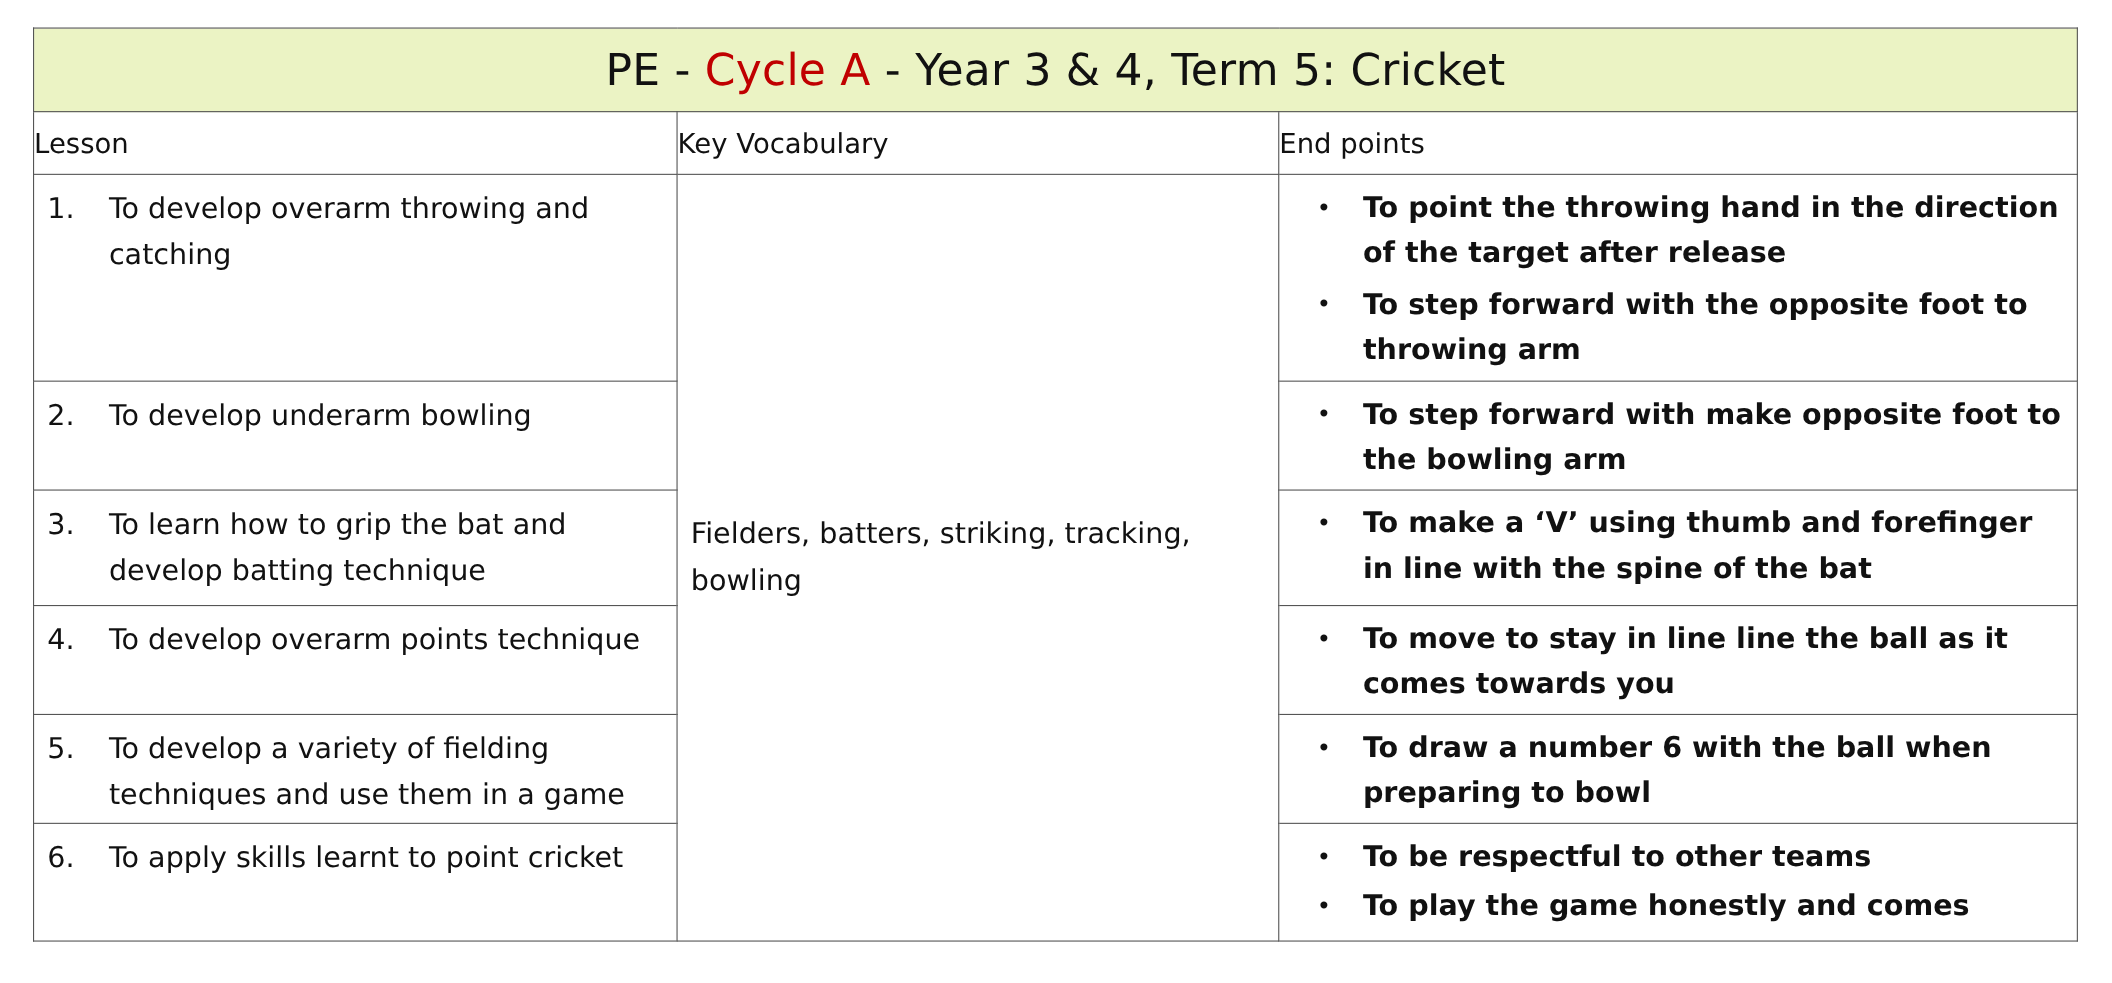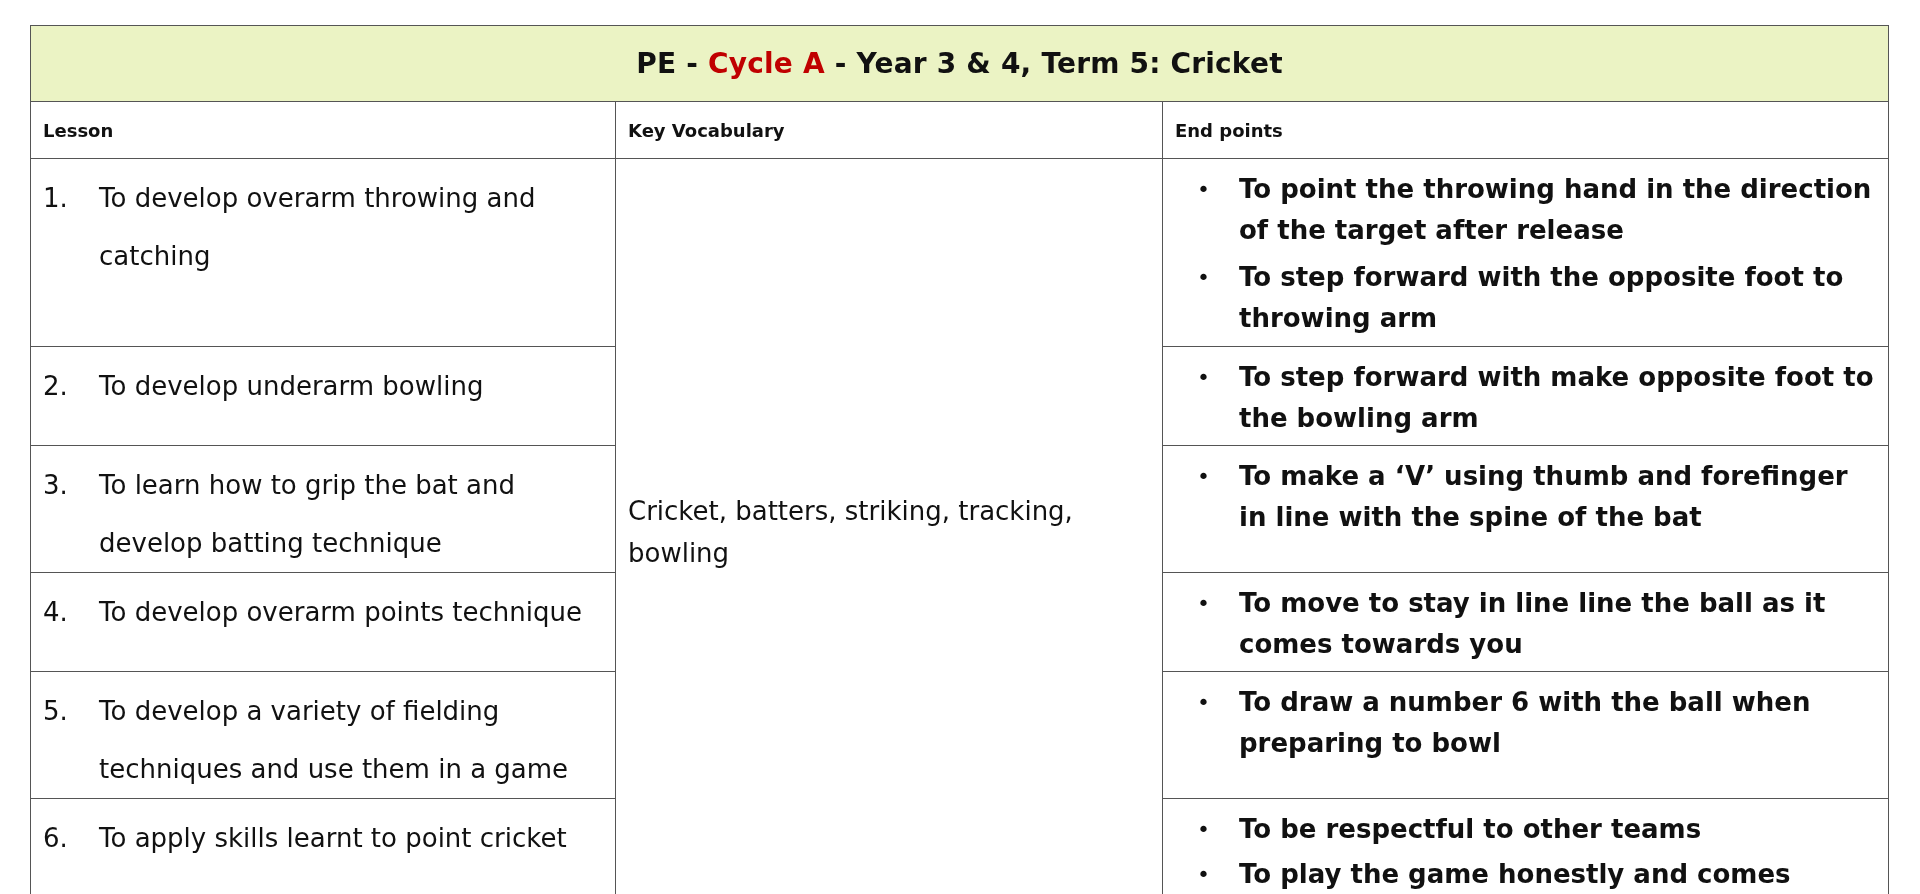--- a/index.html
+++ b/index.html
@@ -2,25 +2,25 @@
 <html><head>
 <meta charset="utf-8">
 <style>
   html, body { margin:0; padding:0; background:#ffffff; }
   body { width:1920px; height:894px; position:relative; overflow:hidden;
          font-family: "DejaVu Sans", sans-serif; color:#111; }
   .sheet { position:absolute; left:30px; top:25px; width:1858px; }
   table { border-collapse:collapse; width:1858px; table-layout:fixed; }
   td, th { border:1.5px solid #555; vertical-align:top; padding:0; }
   .title-cell { background:#ebf3c4; height:75px; text-align:center; vertical-align:middle;
-                font-size:28px; font-weight:bold; letter-spacing:0.2px; }
+                font-size:40px; font-weight:normal; letter-spacing:0.2px; }
   .title-accent { color:#c00000; }
-  .hdr { height:56px; text-align:left; vertical-align:middle; font-weight:bold;
-         font-size:18px; padding-left:12px; }
-  .lesson { font-size:26px; line-height:58px; padding:10px 12px 0 12px; }
+  .hdr { height:56px; text-align:left; vertical-align:middle; font-weight:normal;
+         font-size:25px; }
+  .lesson { font-size:26px; line-height:42px; padding:10px 12px 0 12px; }
   .lesson .num { display:inline-block; width:56px; vertical-align:top; }
   .lesson .txt { display:inline-block; width:490px; vertical-align:top; }
   .vocab { font-size:26px; line-height:42px; vertical-align:middle; padding:0 12px; }
   .ends { padding:10px 12px 0 12px; }
   .ends ul { margin:0; padding:0; list-style:none; }
   .ends li { font-size:26px; line-height:41px; display:flex; margin-bottom:6px; }
   .ends .bullet { width:64px; flex:0 0 64px; text-align:left; padding-left:22px; box-sizing:border-box; font-size:22px; }
   .ends .btxt { flex:1;font-weight:bold; }
 </style>
 </head>
@@ -38,21 +38,21 @@
       <td colspan="3" class="title-cell"><span>PE - </span><span class="title-accent">Cycle A</span><span> - Year 3 &amp; 4, Term 5: Cricket</span></td>
     </tr>
     <tr>
       <th class="hdr">Lesson</th>
       <th class="hdr">Key Vocabulary</th>
       <th class="hdr">End points</th>
     </tr>
 
     <tr style="height:188px">
       <td class="lesson"><span class="num">1.</span><span class="txt">To develop overarm throwing and catching</span></td>
-      <td rowspan="6" class="vocab">Cricket, batters, striking, tracking, bowling</td>
+      <td rowspan="6" class="vocab">Fielders, batters, striking, tracking, bowling</td>
       <td class="ends">
             <ul>
         <li>
                 <span class="bullet">•</span>
                 <span class="btxt">To point the throwing hand in the direction of the target after release</span>
               </li>
         <li>
                 <span class="bullet">•</span>
                 <span class="btxt">To step forward with the opposite foot to throwing arm</span>
               </li>

